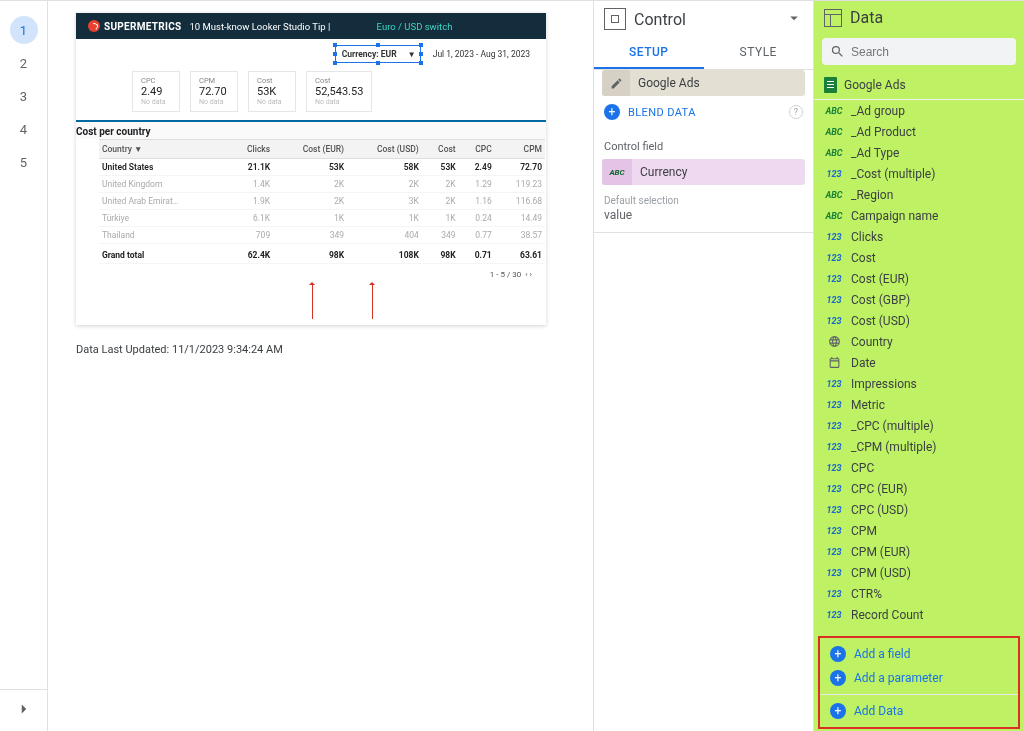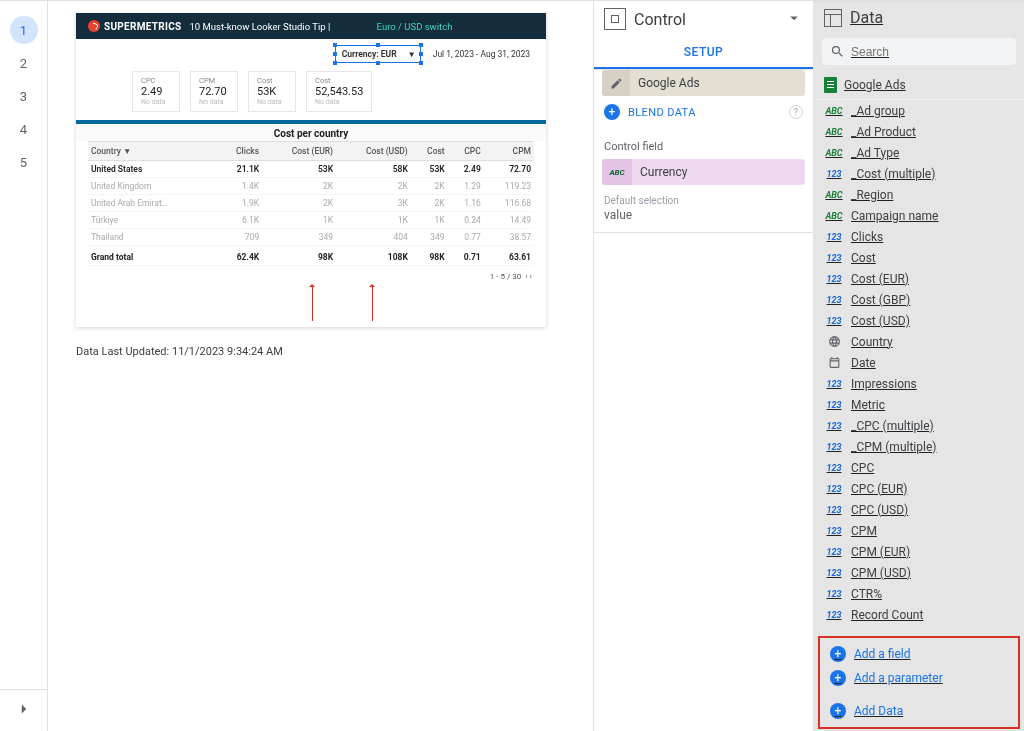--- a/index.html
+++ b/index.html
@@ -29,22 +29,22 @@
     .currency-control .h-tl { top:-3px;left:-3px } .currency-control .h-tr{top:-3px;right:-3px} .currency-control .h-bl{bottom:-3px;left:-3px} .currency-control .h-br{bottom:-3px;right:-3px}
     .currency-control .h-t{top:-3px;left:calc(50% - 2px)} .currency-control .h-b{bottom:-3px;left:calc(50% - 2px)} .currency-control .h-l{left:-3px;top:calc(50% - 2px)} .currency-control .h-r{right:-3px;top:calc(50% - 2px)}
     .date-range { font-size: 8.5px; color: #333; padding: 3px 6px; }
 
     .scorecards { display: flex; gap: 10px; padding: 4px 12px 8px 56px; }
     .scorecard { border: 1px solid #e6e6e6; padding: 4px 8px 5px; min-width: 48px; }
     .scorecard .sc-label { font-size: 7.5px; color: #888; }
     .scorecard .sc-value { font-size: 11px; color: #222; }
     .scorecard .sc-sub { font-size: 7px; color: #bbb; }
 
-    .table-title { text-align: center; font-size: 10px; font-weight: 700; padding: 4px 0 2px; background: #fafafa; border-top: 4px solid #0369a1; }
-    .data-table { width: calc(100% - 24px); margin: 0 12px 4px; border-collapse: collapse; font-size: 8.5px; }
+    .table-title { text-align: left; font-size: 10px; font-weight: 700; padding: 4px 0 2px; background: #fafafa; border-top: 2px solid #0369a1; }
+    .data-table { width: calc(100% - 24px); margin: 0 23px 4px; border-collapse: collapse; font-size: 8.5px; }
     .data-table th { text-align: right; padding: 4px 3px; border-top: 1px solid #ddd; border-bottom: 1px solid #ddd; color: #555; font-weight: 500; background: #f3f3f3; }
     .data-table th:first-child { text-align: left; }
     .data-table td { text-align: right; padding: 3px 3px; color: #aaa; border-bottom: 1px solid #f5f5f5; }
     .data-table td:first-child { text-align: left; }
     .data-table tr.hl td { color: #222; font-weight: 600; }
     .data-table tr.total td { color: #222; font-weight: 700; border-top: 1px solid #ccc; padding-top: 6px; }
     .pager-row { font-size: 8px; color: #555; text-align: right; padding: 2px 14px 6px; }
     .arrows { position: relative; height: 40px; }
     .arrow { position: absolute; top: -2px; width: 1px; height: 36px; background: #d93025; }
     .arrow::before { content: ""; position: absolute; top: -4px; left: -3px; border: 3.5px solid transparent; border-bottom-color: #d93025; }
@@ -73,21 +73,21 @@
     .blend-text { color: #1a73e8; font-size: 11px; letter-spacing: .4px; }
     .help-icon { margin-left: auto; color: #9aa0a6; border: 1px solid #cfd2d6; border-radius: 50%; width: 14px; height: 14px; display: inline-flex; align-items: center; justify-content: center; font-size: 9px; }
 
     .field-chip { margin: 0 8px 6px; background: #efd9f0; border-radius: 3px; display: flex; align-items: center; height: 26px; overflow: hidden; }
     .field-chip .type-badge { width: 30px; height: 26px; background: #e3c3e6; display: flex; align-items: center; justify-content: center; font-size: 8px; font-weight: 700; color: #0d652d; font-style: italic; }
     .field-chip .fc-name { padding-left: 8px; font-size: 12px; color: #3c4043; }
     .default-sel-label { font-size: 10px; color: #9aa0a6; padding: 4px 10px 0; }
     .default-sel-value { font-size: 12px; color: #5f6368; padding: 2px 10px 10px; border-bottom: 1px solid #e0e0e0; margin: 0 0 0 0; }
 
     
-    .data-panel { width: 210px; background: #e5e5e5; display: flex; flex-direction: column; text-decoration: underline; }
+    .data-panel { width: 210px; background: #bef264; display: flex; flex-direction: column; }
     .data-header { display: flex; align-items: center; gap: 8px; padding: 7px 10px 5px; }
     .data-header .grid-icon { width: 18px; height: 18px; border: 1.5px solid #5f6368; position: relative; }
     .data-header .grid-icon::before { content: ""; position: absolute; left: 0; right: 0; top: 4px; border-top: 1.5px solid #5f6368; }
     .data-header .grid-icon::after { content: ""; position: absolute; top: 4px; bottom: 0; left: 5px; border-left: 1.5px solid #5f6368; }
     .data-header .label { font-size: 16px; color: #3c4043; }
     .search-box { margin: 6px 8px; background: #f1f3f4; border-radius: 4px; display: flex; align-items: center; padding: 6px 8px; gap: 6px; }
     .search-box svg { width: 15px; height: 15px; fill: #5f6368; }
     .search-box input { border: none; background: transparent; outline: none; font-size: 12px; color: #5f6368; flex: 1; }
     .ds-title-row { display: flex; align-items: center; gap: 7px; padding: 6px 10px; border-bottom: 1px solid #f0f0f0; }
     .sheet-icon { width: 13px; height: 16px; background: #188038; border-radius: 1px; position: relative; }
@@ -256,20 +256,21 @@
       <span class="control-icon-box">
           <span class="inner"></span>
         </span>
       <span class="label">Control</span>
       <span class="chev-down"><svg viewBox="0 0 24 24">
             <path d="M7 10l5 5 5-5z"></path>
           </svg></span>
     </div>
     <div class="tabs-row">
       <div class="tab active">SETUP</div>
+      <div class="tab">STYLE</div>
     </div>
     <div class="ds-chip">
       <span class="pencil">
           <svg viewBox="0 0 24 24">
             <path d="M3 17.25V21h3.75L17.81 9.94l-3.75-3.75L3 17.25zM20.71 7.04a1 1 0 0 0 0-1.41l-2.34-2.34a1 1 0 0 0-1.41 0l-1.83 1.83 3.75 3.75 1.83-1.83z"></path>
           </svg>
         </span>
       <span class="ds-name">Google Ads</span>
     </div>
     <div class="blend-row">

